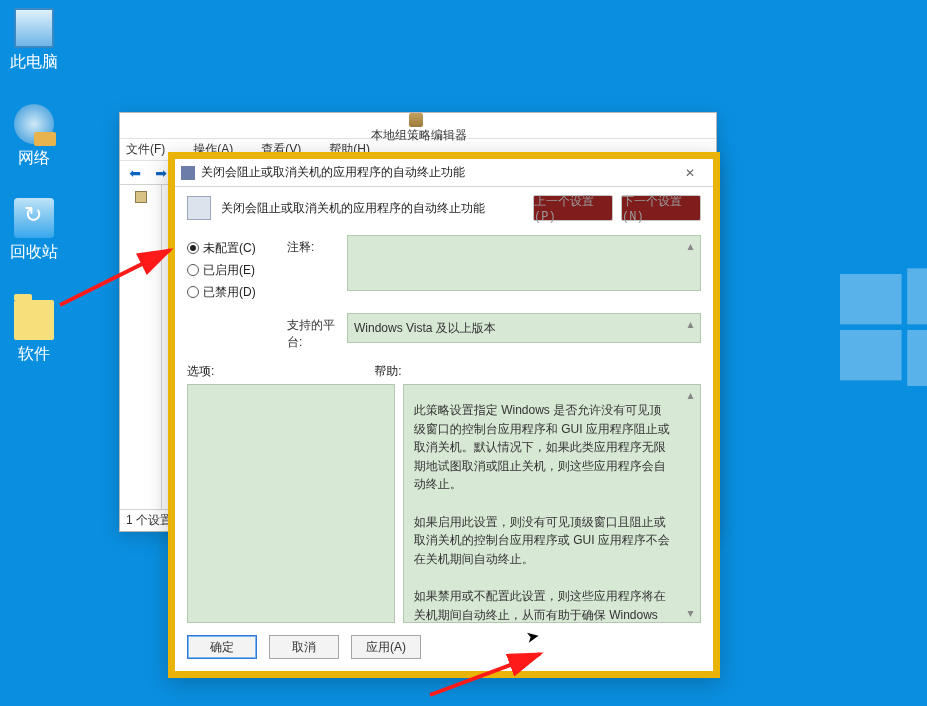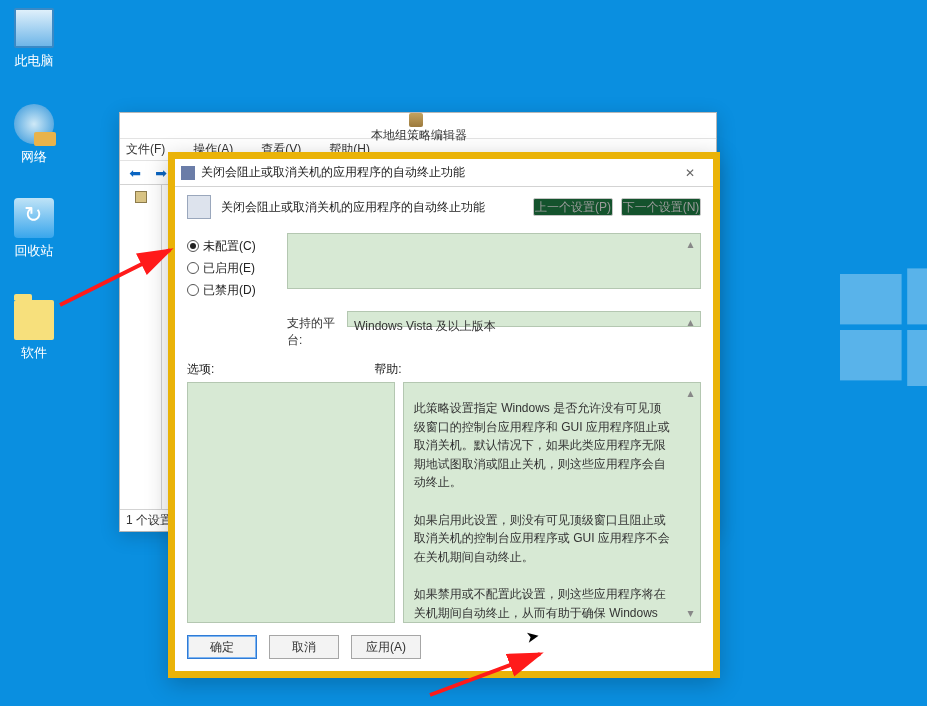--- a/index.html
+++ b/index.html
@@ -8,21 +8,21 @@
     background: #0a8fe0;
     position: relative;
     overflow: hidden;
     font-size: 12px;
   }
   
   .desktop-icon {
     position: absolute;
     width: 68px; text-align: center;
     color: #fff;
-    font-size: 13px;
+    font-size: 16px;
     cursor: pointer;
   }
   .desktop-icon .ic {
     width: 40px; height: 40px; margin: 0 auto 4px auto;
     display: block;
   }
   .di-0 { top: 8px; left: 0; }
   .di-0 .ic { background: linear-gradient(#dff0fb, #6fb6e8); border: 2px solid #3a89c5; border-radius: 2px; position: relative; }
   .di-1 { top: 104px; left: 0; }
   .di-1 .ic { border-radius: 50%; background: radial-gradient(#cfe9f7,#2b91d8); position: relative; }
@@ -109,36 +109,36 @@
   .dlg-title .dlg-icon { width:14px;height:14px;background:#6b7da8;margin-right:6px;flex-shrink:0;}
   .dlg-title .spacer { flex:1; }
   .dlg-close { width:34px;height:22px;display:flex;align-items:center;justify-content:center;color:#666;}
   .dlg-head {
     padding: 8px 12px 14px 12px;
     display:flex; align-items:center; gap:10px;
   }
   .dlg-head .dlg-icon2 { width:24px;height:24px;background:#dde3ed;border:1px solid #9aa7bc;flex-shrink:0; }
   .dlg-head .navbtns { margin-left:auto; display:flex; gap:8px; }
   .navbtn {
-    width:80px;height:18px;
-    background:#14532d;color:#9c9c9c;
+    width:80px;height:26px;
+    background:#7f1d1d;color:#9c9c9c;
     border:1px solid #c6c6c6; border-radius:2px;
-    font-size:12px;display:flex;align-items:center;justify-content:center;
+    font-size:12px;display:flex;align-items:center;justify-content:center;font-family:Liberation Mono, monospace;
   }
 
   .radiogrp { padding: 2px 12px 4px 12px; text-align: right; }
   .radio-row { display:flex; align-items:center; height:22px; gap:4px; position:relative; }
   .rdot { width:12px;height:12px;border:1px solid #555;border-radius:50%;display:flex;align-items:center;justify-content:center;flex-shrink:0;}
   .rdot.sel::after{content:"";width:6px;height:6px;background:#222;border-radius:50%;}
   .field-label { width: 74px; text-align:left; color:#333; padding-top:4px; }
   .field-box {
     flex:1; background:#d7e9d4; border:1px solid #b4c7b1;
     height:56px; position:relative;
   }
-  .field-box.small { height:16px; padding:6px; color:#333; }
+  .field-box.small { height:30px; padding:6px; color:#333; }
   .field-scroll { position:absolute; top:2px; right:2px; color:#888; font-size:12px;}
   .field-scroll .scrbtn { width:15px;height:15px;display:flex;align-items:center;justify-content:center;}
 
   .section-row {
     display:flex; padding: 12px 12px 4px 12px; gap: 160px;
   }
 
   .panes {
     display:flex; gap:8px; padding:0 12px; flex:1; min-height:0;
   }
@@ -260,20 +260,21 @@
         <span>已启用(E)</span>
       </div>
       <div class="radio-row">
         <span class="rdot"></span>
         <span>已禁用(D)</span>
       </div>
     </div>
 
     <div style="flex:1; padding-right:12px;">
       <div style="display:flex;">
+        <div class="field-label" style="width:60px;">注释:</div>
         <div class="field-box">
           <div class="field-scroll">
             <div class="scrbtn">▴</div>
           </div>
         </div>
       </div>
       <div style="display:flex; margin-top:22px;">
         <div class="field-label" style="width:60px;">支持的平台:</div>
         <div class="field-box small">
           <span>Windows Vista 及以上版本</span>

